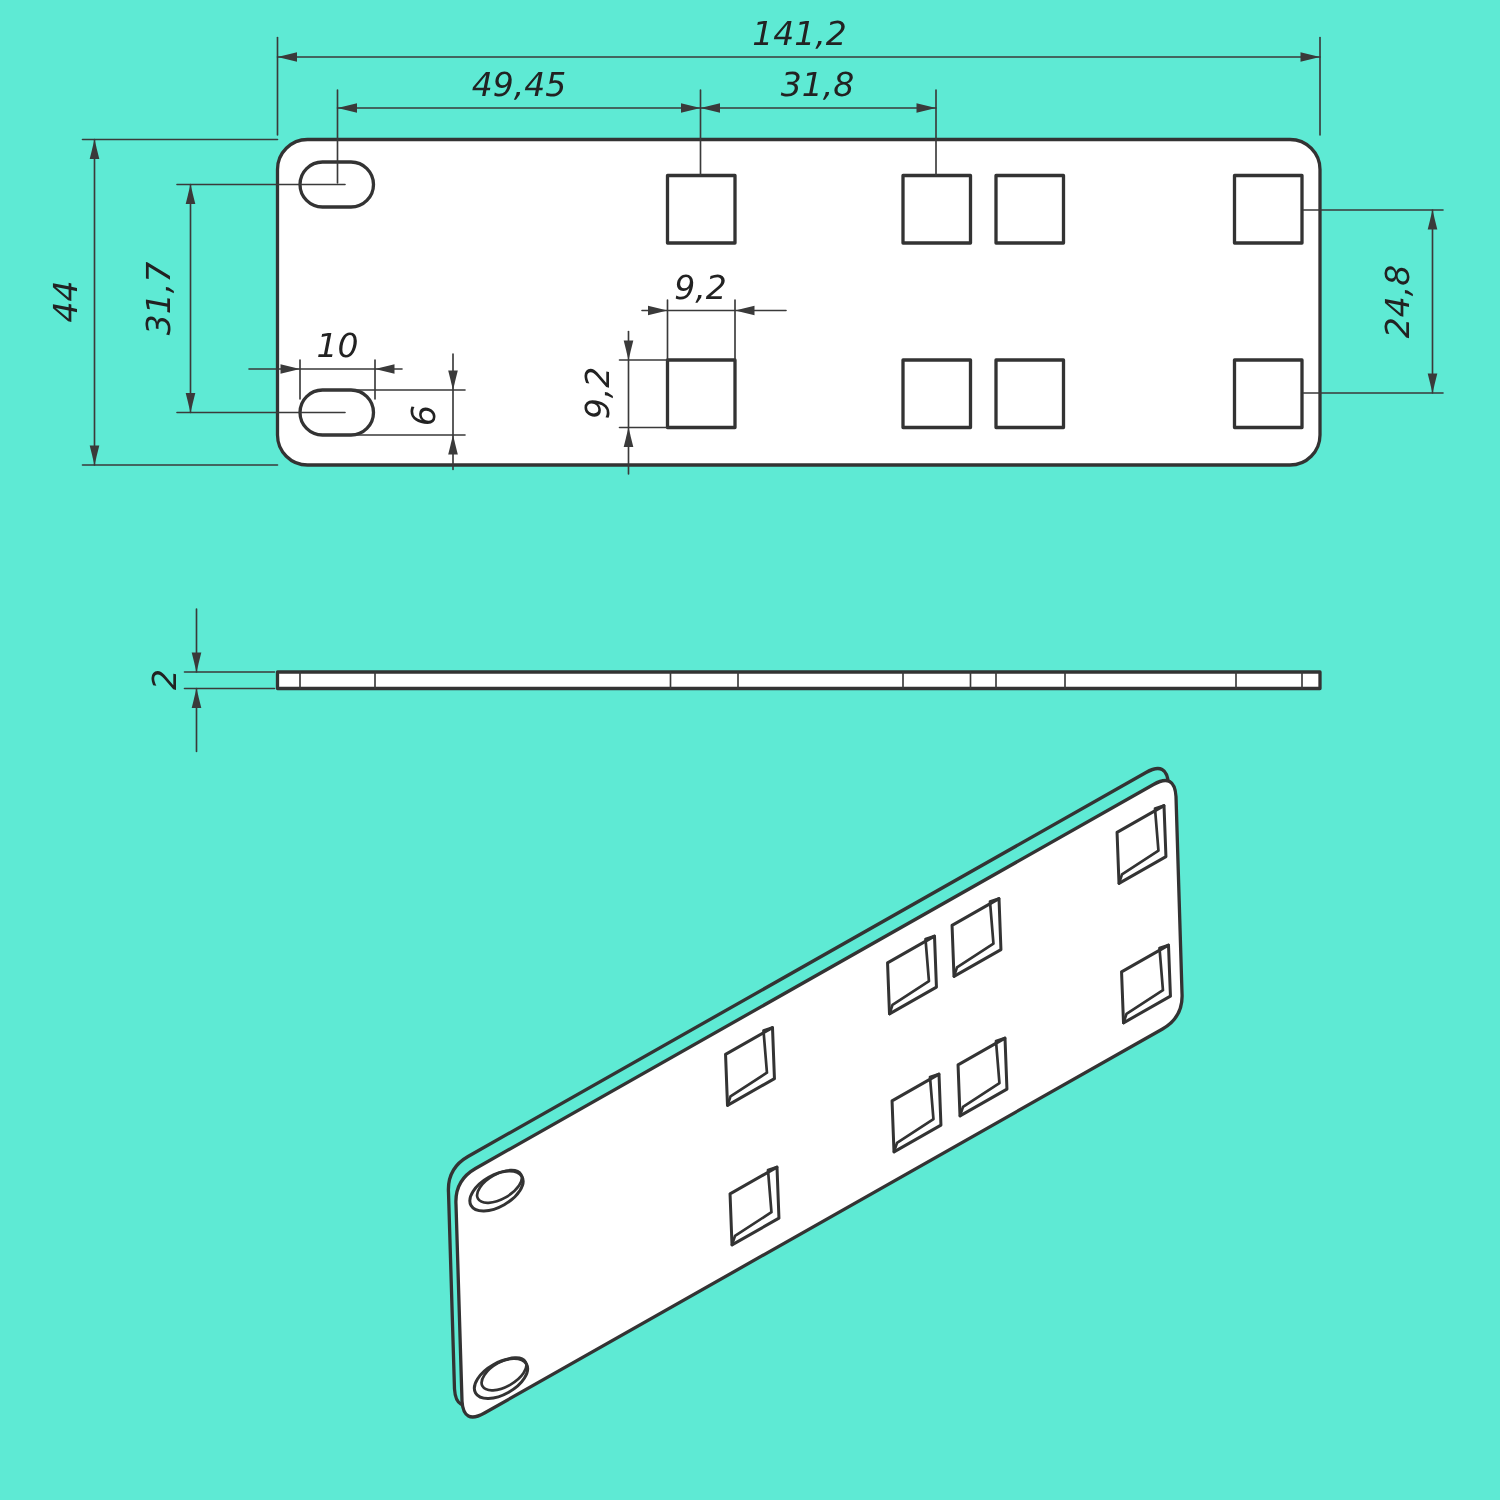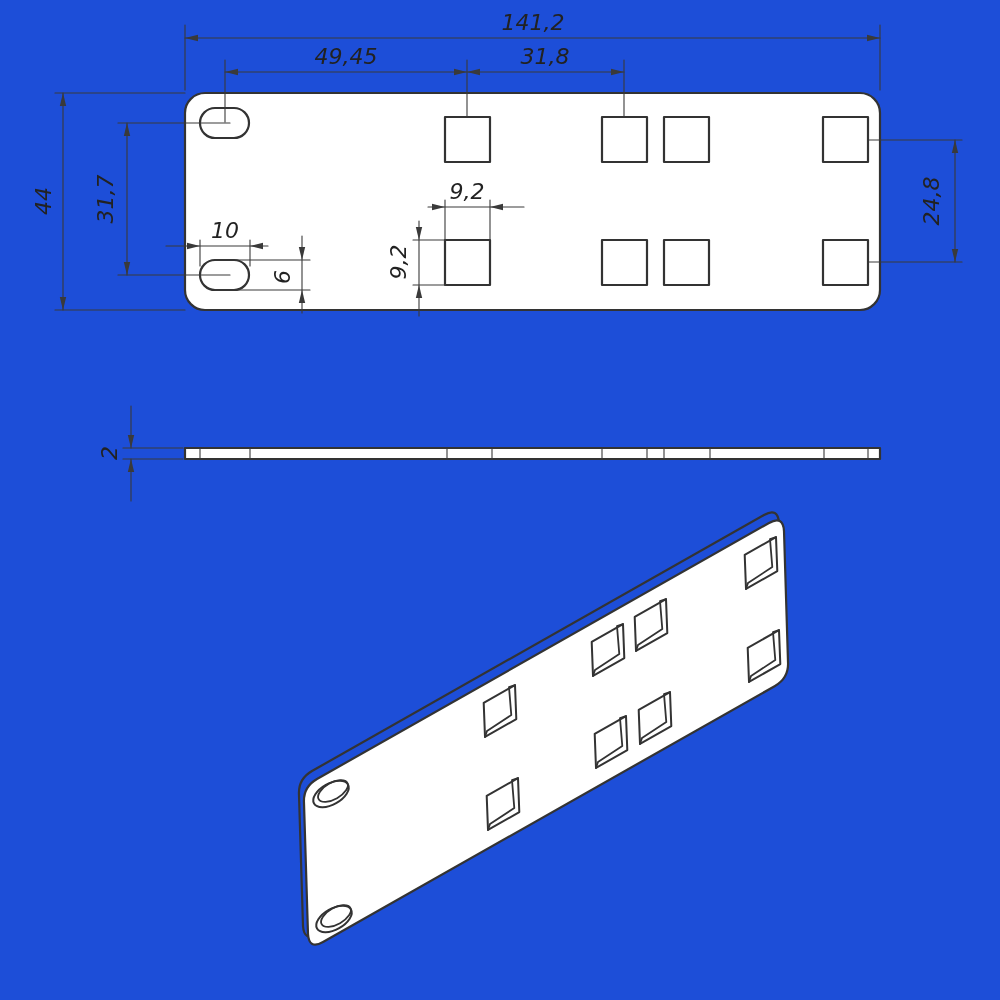--- a/index.html
+++ b/index.html
@@ -1,16 +1,16 @@
 <!DOCTYPE html>
 <html><head>
 <meta charset="utf-8">
 <style>
   html,body{margin:0;padding:0;background:#ffffff;}
-  .stage{position:relative;width:1000px;height:1000px;background:#1d4ed8;overflow:hidden;}
+  .stage{position:relative;width:1000px;height:1000px;background:#5eead4;overflow:hidden;}
   svg{display:block;}
   .part{fill:none;stroke:#333333;stroke-width:2.2;stroke-linejoin:round;stroke-linecap:round;}
   .partfill{fill:#ffffff;stroke:#333333;stroke-width:2.2;stroke-linejoin:round;}
   .thin{fill:none;stroke:#3a3a3a;stroke-width:1.1;stroke-linecap:round;}
   .arrow{fill:#3a3a3a;stroke:none;}
   .dimtxt{font-family:"DejaVu Sans", sans-serif;font-style:italic;font-size:22px;fill:#222222;}
 </style>
 </head>
 <body>
 

